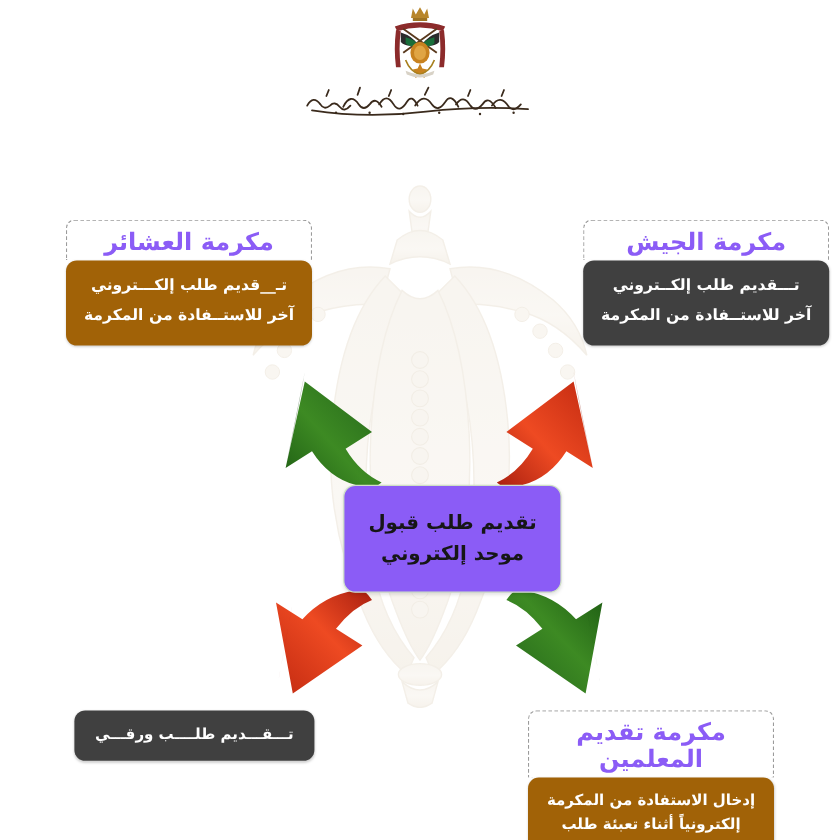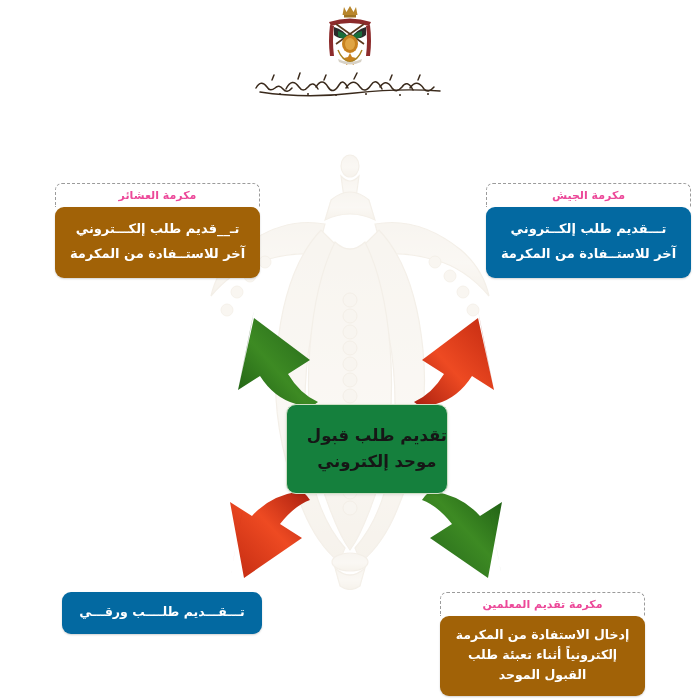--- a/index.html
+++ b/index.html
@@ -45,58 +45,59 @@
   }
 
   
   .card{position:absolute;z-index:6;}
   .card-header{
     background:#ffffff;
     border:1px dashed #9b9b9b;
     border-bottom:none;
     border-radius:7px 7px 0 0;
     text-align:center;
-    font-size:11px;font-weight:bold;color:#ec4899;
+    font-size:20px;font-weight:bold;color:#8b5cf6;
     padding:6px 8px 5px 8px;
     line-height:1.1;
     box-sizing:border-box;
   }
   .card-body{
     border-radius:9px;
     color:#ffffff;
     text-align:center;
     font-size:13px;font-weight:bold;
     line-height:1.95;
     padding:9px 10px 11px 10px;
     box-sizing:border-box;
     box-shadow:0 1px 2px rgba(0,0,0,.18);
   }
   .card-body.green{background:#a16207;}
-  .card-body.red{background:#0369a1;}
+  .card-body.red{background:#404040;}
   .card-body .ln{display:block;white-space:nowrap;}
   .card-body.wrap .ln{white-space:normal;}
 
   
   #card-tribes     {left:55px; top:183px; width:205px;}
   #card-army       {left:443px;top:183px; width:205px;padding-left:43px;}
   #card-camps      {left:62px; top:592px; width:200px;}
   #card-teachers   {left:440px;top:592px; width:205px;}
 
   #card-camps .card-body, #card-teachers .card-body{font-size:12.5px;line-height:1.75;}
   #card-teachers .card-body{line-height:1.6;}
 
   
   #center-node{
     position:absolute;left:286px;top:404px;width:160px;height:88px;
-    background:#15803d;
+    background:#8b5cf6;
     border:1.5px solid #cfe0c6;
     border-radius:10px;
     z-index:7;
-    display:flex;align-items:center;justify-content:flex-start;
+    display:flex;align-items:center;justify-content:flex-end;
     box-shadow:0 1px 3px rgba(0,0,0,.10);
+    padding-left:20px;
   }
   #center-node .center-text{
     text-align:center;font-size:16.5px;font-weight:bold;color:#161616;
     line-height:1.55;
   }
   #center-node .center-text .ln{display:block;white-space:nowrap;}
 
   
   .arrows{position:absolute;left:0;top:0;width:700px;height:700px;z-index:4;pointer-events:none;}
 </style>

